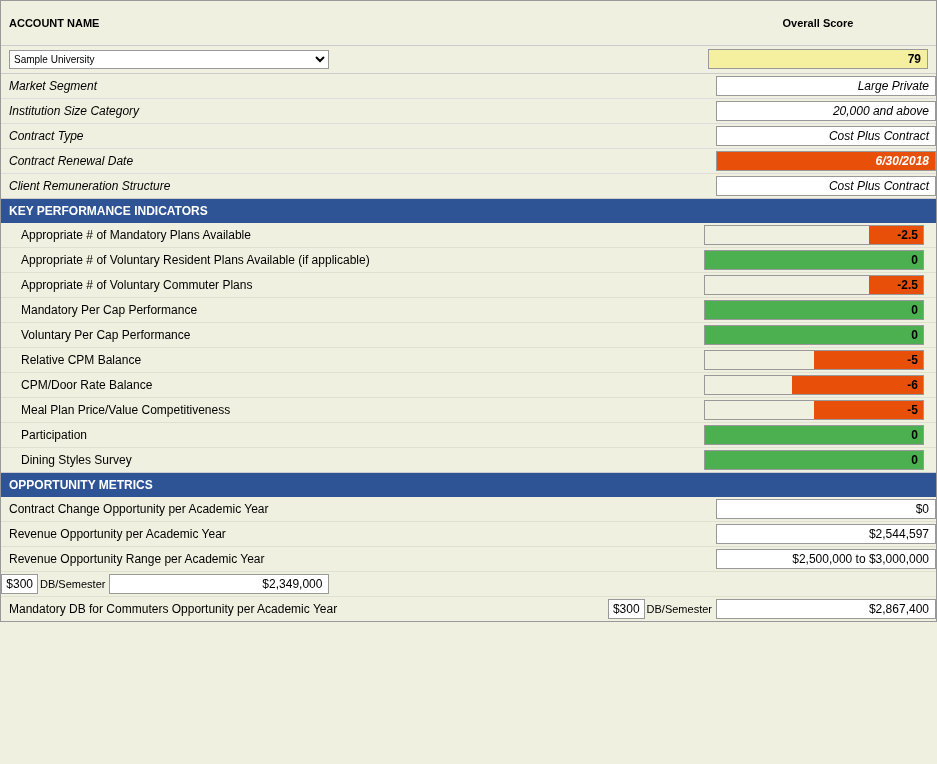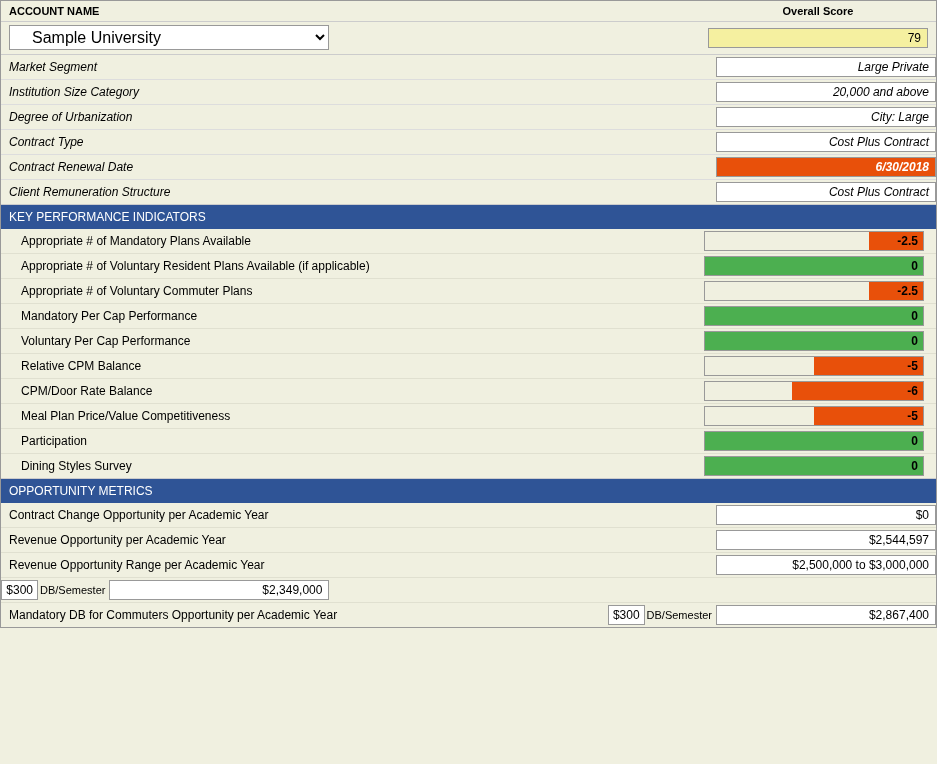--- a/index.html
+++ b/index.html
@@ -12,21 +12,21 @@
 
     .container {
       width: 937px;
       border: 1px solid #999;
     }
 
     
     .header-row {
       display: flex;
       align-items: center;
-      padding: 4px 8px;
+      padding: 16px 8px;
       background: #f0f0e0;
       border-bottom: 1px solid #ccc;
     }
     .header-account-label {
       font-weight: bold;
       font-size: 11px;
       flex: 1;
       text-transform: uppercase;
     }
     .header-score-label {
@@ -44,32 +44,32 @@
       background: #f0f0e0;
       border-bottom: 1px solid #ccc;
     }
     .account-select-wrap {
       flex: 1;
     }
     .account-select {
       width: 320px;
       border: 1px solid #999;
       background: white;
-      padding: 2px 18px;
-      font-size: 16px;
+      padding: 2px 0;
+      font-size: 10px;
     }
     .score-value-cell {
       width: 220px;
     }
     .score-box {
       background: #f5f0a0;
       border: 1px solid #999;
       text-align: right;
       padding: 2px 6px;
-      font-weight: normal;
+      font-weight: bold;
       font-size: 12px;
     }
 
     
     .info-section {
       background: #f0f0e0;
       border-bottom: 1px solid #ccc;
       font-style: italic;
     }
     .info-row {
@@ -100,21 +100,21 @@
     .info-value-box.orange {
       background: #e8500a;
       color: white;
       font-weight: bold;
     }
 
     
     .section-header {
       background: #2f5496;
       color: white;
-      font-weight: normal;
+      font-weight: bold;
       font-size: 12px;
       padding: 5px 8px;
       text-transform: uppercase;
     }
 
     
     .kpi-section {
       background: #f0f0e0;
       border-bottom: 1px solid #ccc;
     }
@@ -237,26 +237,20 @@
       <div class="info-value-box">Large Private</div>
     </div>
   </div>
       <div class="info-row">
     <div class="info-label">Institution Size Category</div>
     <div class="info-value">
       <div class="info-value-box">20,000 and above</div>
     </div>
   </div>
       <div class="info-row">
-    <div class="info-label">Degree of Urbanization</div>
-    <div class="info-value">
-      <div class="info-value-box">City: Large</div>
-    </div>
-  </div>
-      <div class="info-row">
     <div class="info-label">Contract Type</div>
     <div class="info-value">
       <div class="info-value-box">Cost Plus Contract</div>
     </div>
   </div>
       <div class="info-row">
     <div class="info-label">Contract Renewal Date</div>
     <div class="info-value">
       <div class="info-value-box orange">6/30/2018</div>
     </div>

